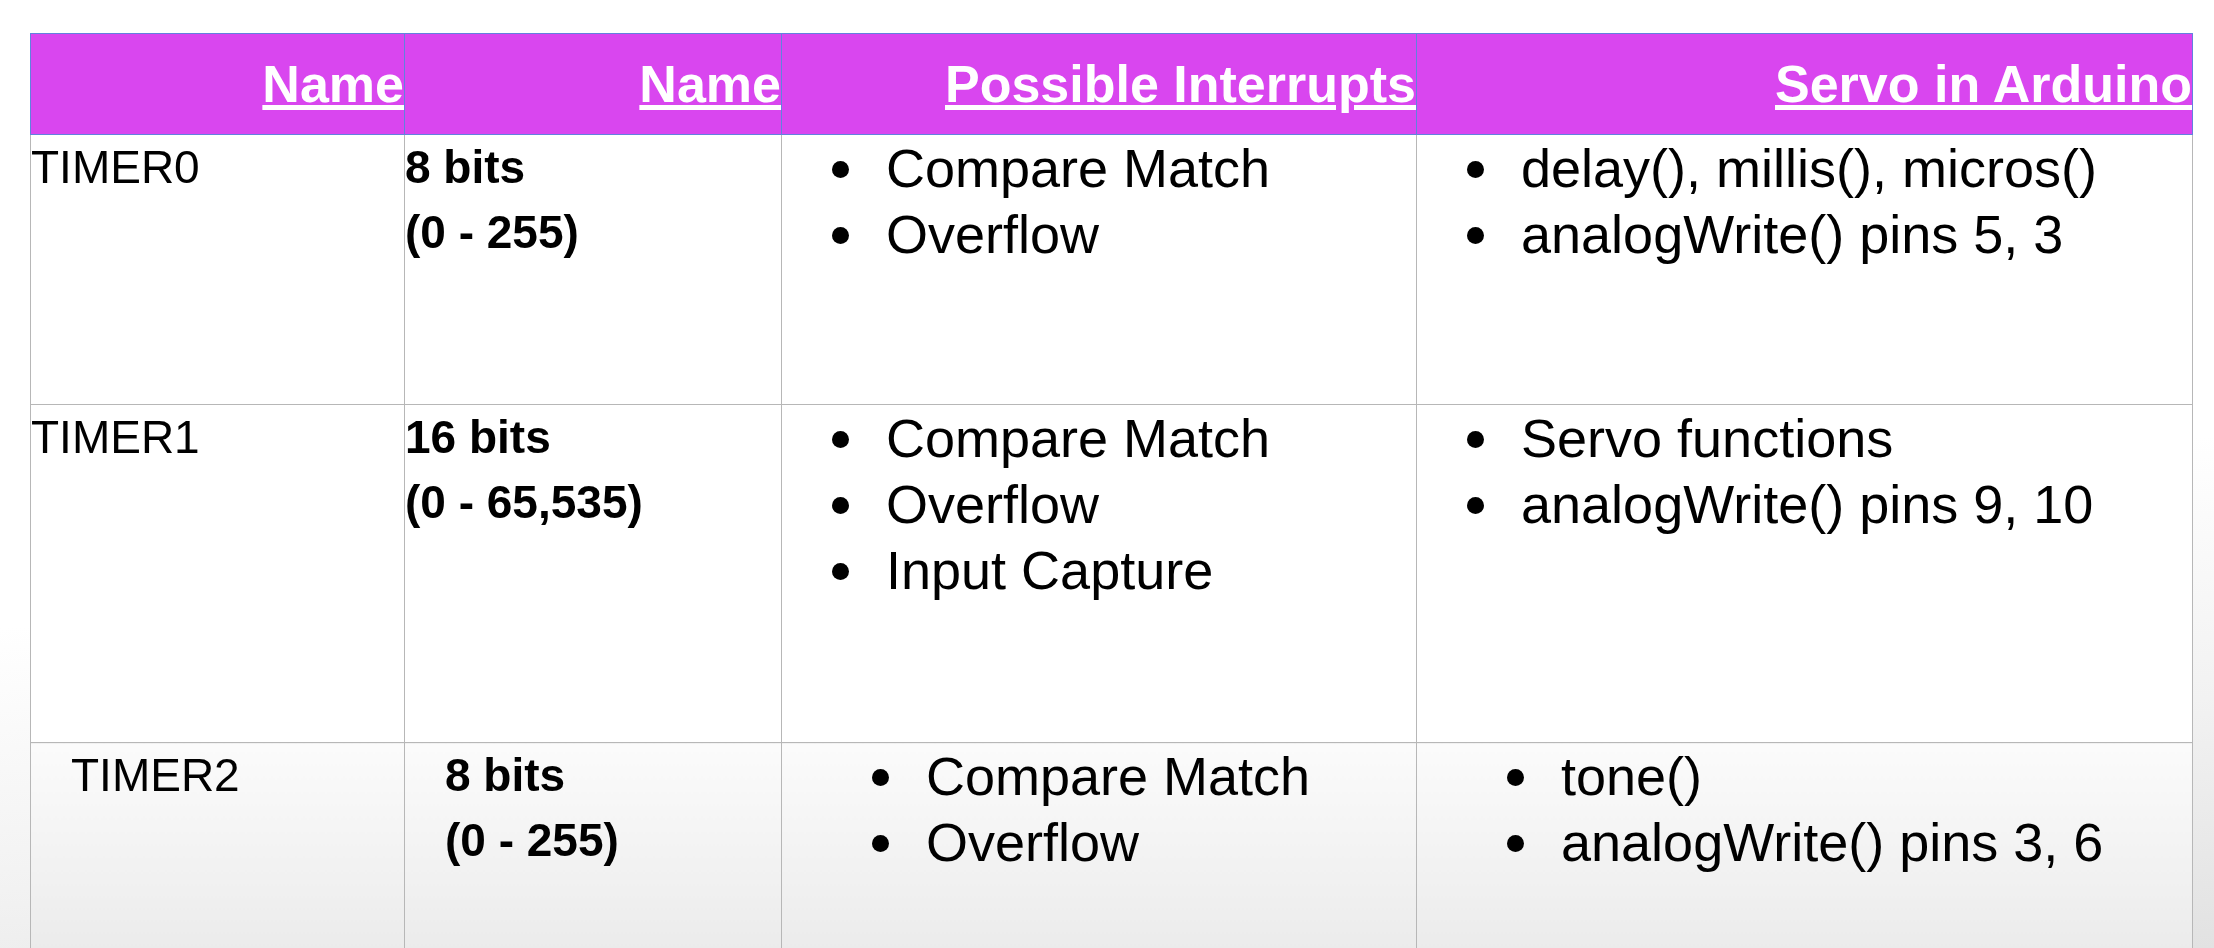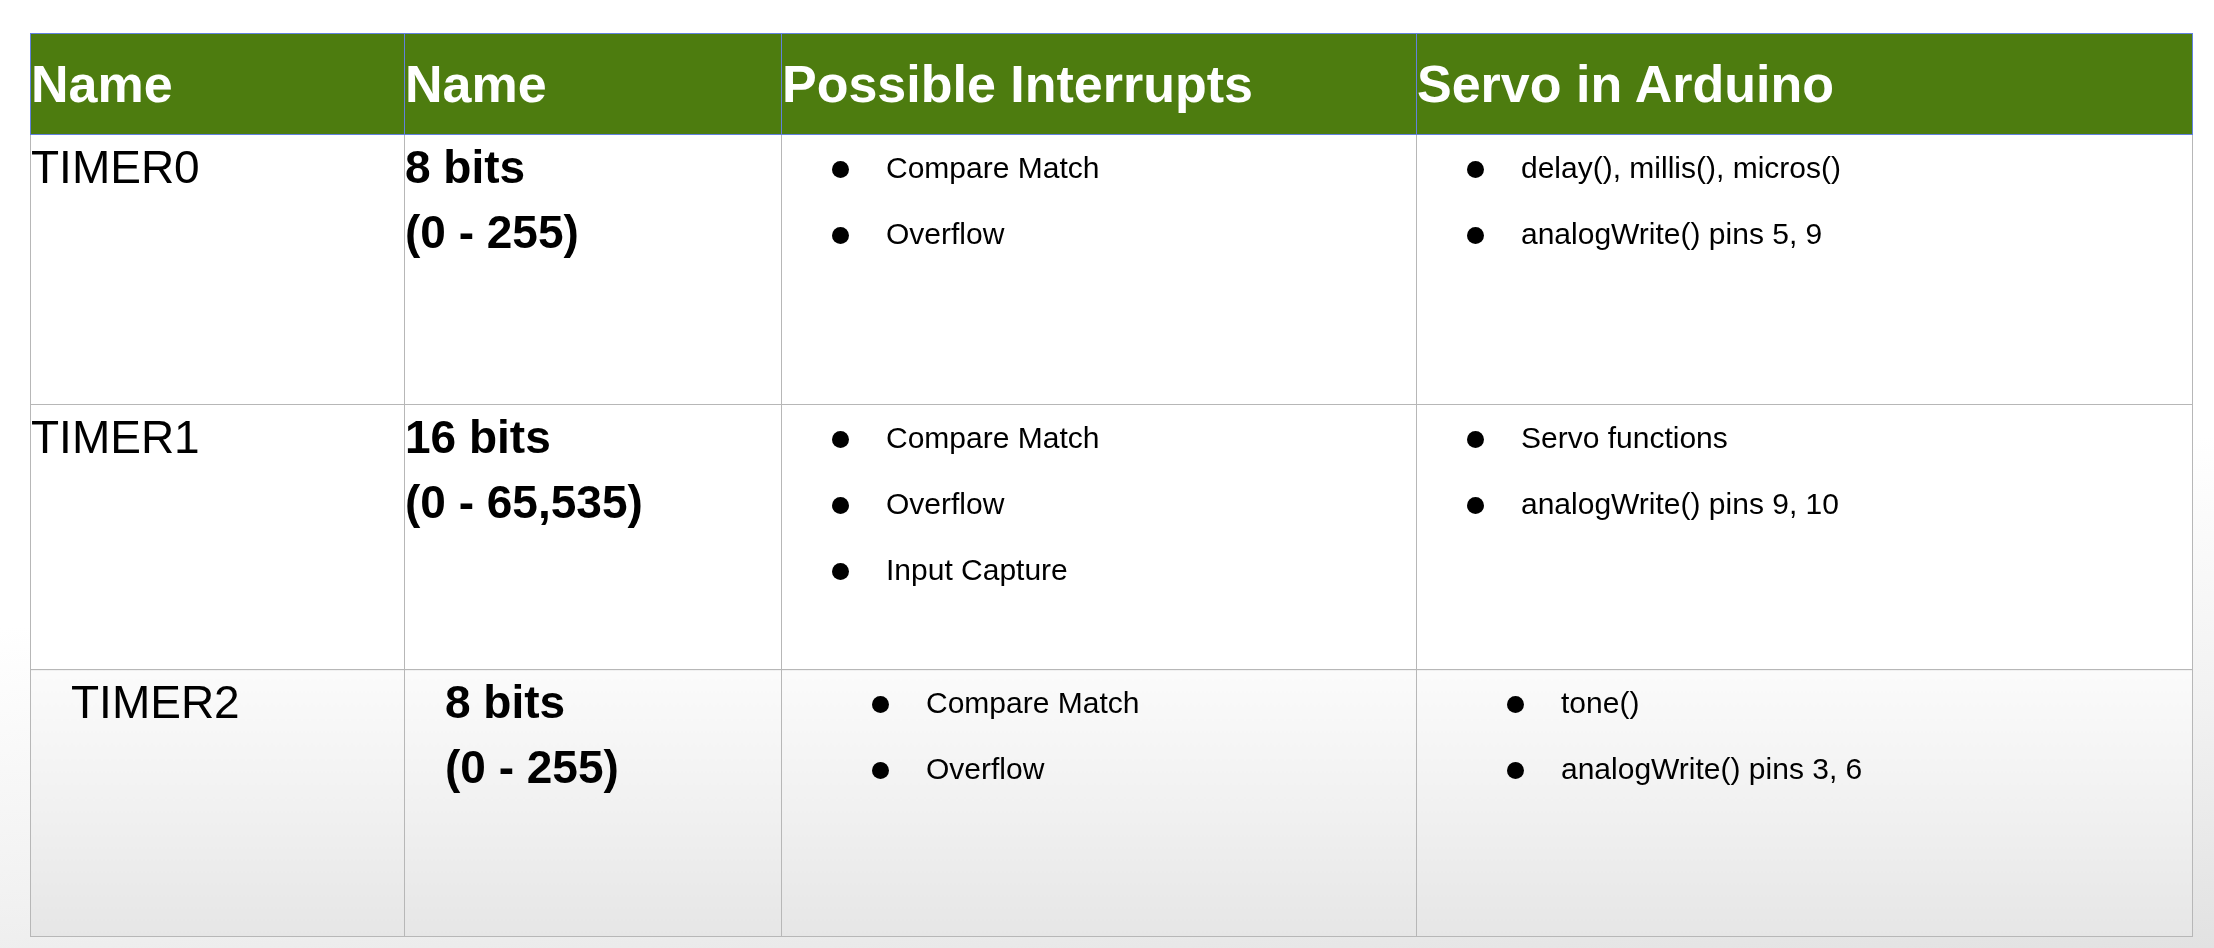--- a/index.html
+++ b/index.html
@@ -42,39 +42,40 @@
 
   #timer-table th,
   #timer-table td {
     border: 1px solid #b7b7b7;
     vertical-align: top;
     padding: 0;
   }
 
   
   #timer-table thead th {
-    background: #4d7c0f;
+    background: #d946ef;
     border-color: #6281de;
     color: #ffffff;
     font-weight: bold;
     font-size: 52px;
     line-height: 100px;
     height: 100px;
-    text-align: left;
+    text-align: right;
     letter-spacing: 0px;
     white-space: nowrap;
+    text-decoration: underline;
   }
 
   
   #timer-table tbody tr.row-a td,
   #timer-table tbody tr.row-b td {
     background: #ffffff;
   }
   #timer-table tbody tr.row-a td { height: 270px; }
-  #timer-table tbody tr.row-b td { height: 265px; }
+  #timer-table tbody tr.row-b td { height: 338px; }
   #timer-table tbody tr.row-c td {
     height: 267px;
     background: linear-gradient(180deg, #fbfbfb 0%, #f0f0f0 55%, #e6e6e6 100%);
     padding-left: 40px;
   }
 
   .cell-center {
     font-size: 46px;
     line-height: 65px;
     color: #000000;
@@ -87,21 +88,21 @@
   }
 
   ul.bullets {
     list-style: none;
     margin: 0;
     padding: 0 0 0 46px;
   }
 
   ul.bullets li {
     position: relative;
-    font-size: 30px;
+    font-size: 54px;
     line-height: 66px;
     color: #000000;
     padding-left: 58px;
     white-space: nowrap;
   }
 
   ul.bullets li .bullet-dot {
     position: absolute;
     left: 4px;
     top: 26px;
@@ -146,21 +147,21 @@
         </td>
         <td class="cell-list">
           <ul class="bullets">
             <li><span class="bullet-dot"></span><span>Compare Match</span></li>
             <li><span class="bullet-dot"></span><span>Overflow</span></li>
           </ul>
         </td>
         <td class="cell-list">
           <ul class="bullets">
             <li><span class="bullet-dot"></span><span>delay(), millis(), micros()</span></li>
-            <li><span class="bullet-dot"></span><span>analogWrite() pins 5, 9</span></li>
+            <li><span class="bullet-dot"></span><span>analogWrite() pins 5, 3</span></li>
           </ul>
         </td>
       </tr>
 
       <tr class="row-b">
         <td class="cell-center">TIMER1</td>
         <td class="cell-center">
           <span class="size-line">16 bits</span>
           <span class="size-line">(0 - 65,535)</span>
         </td>

